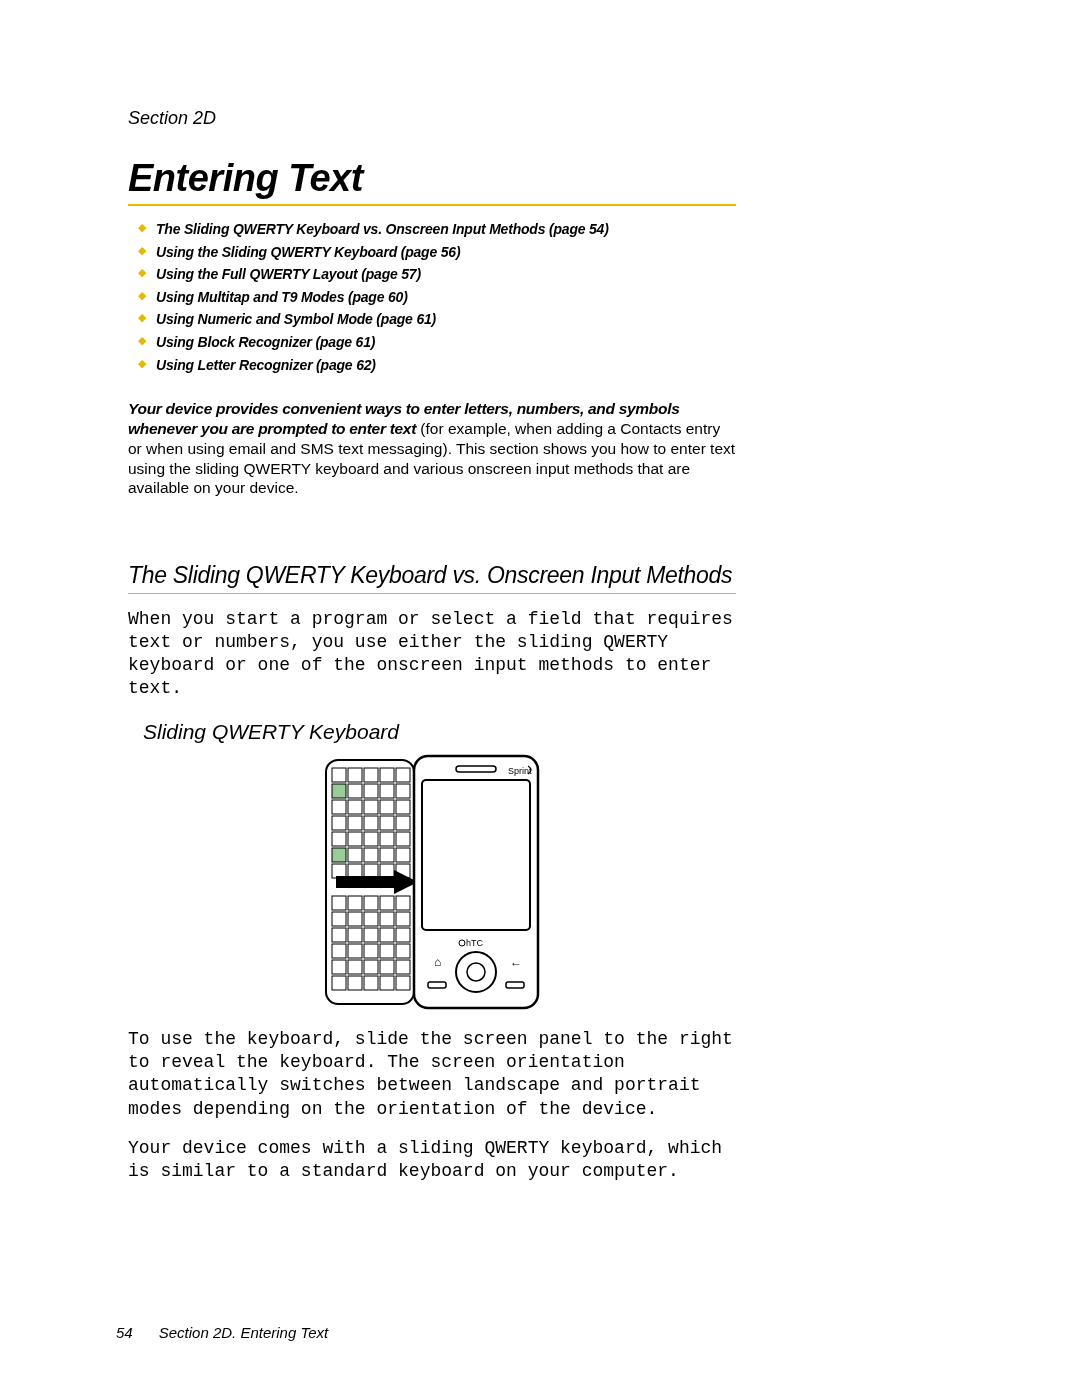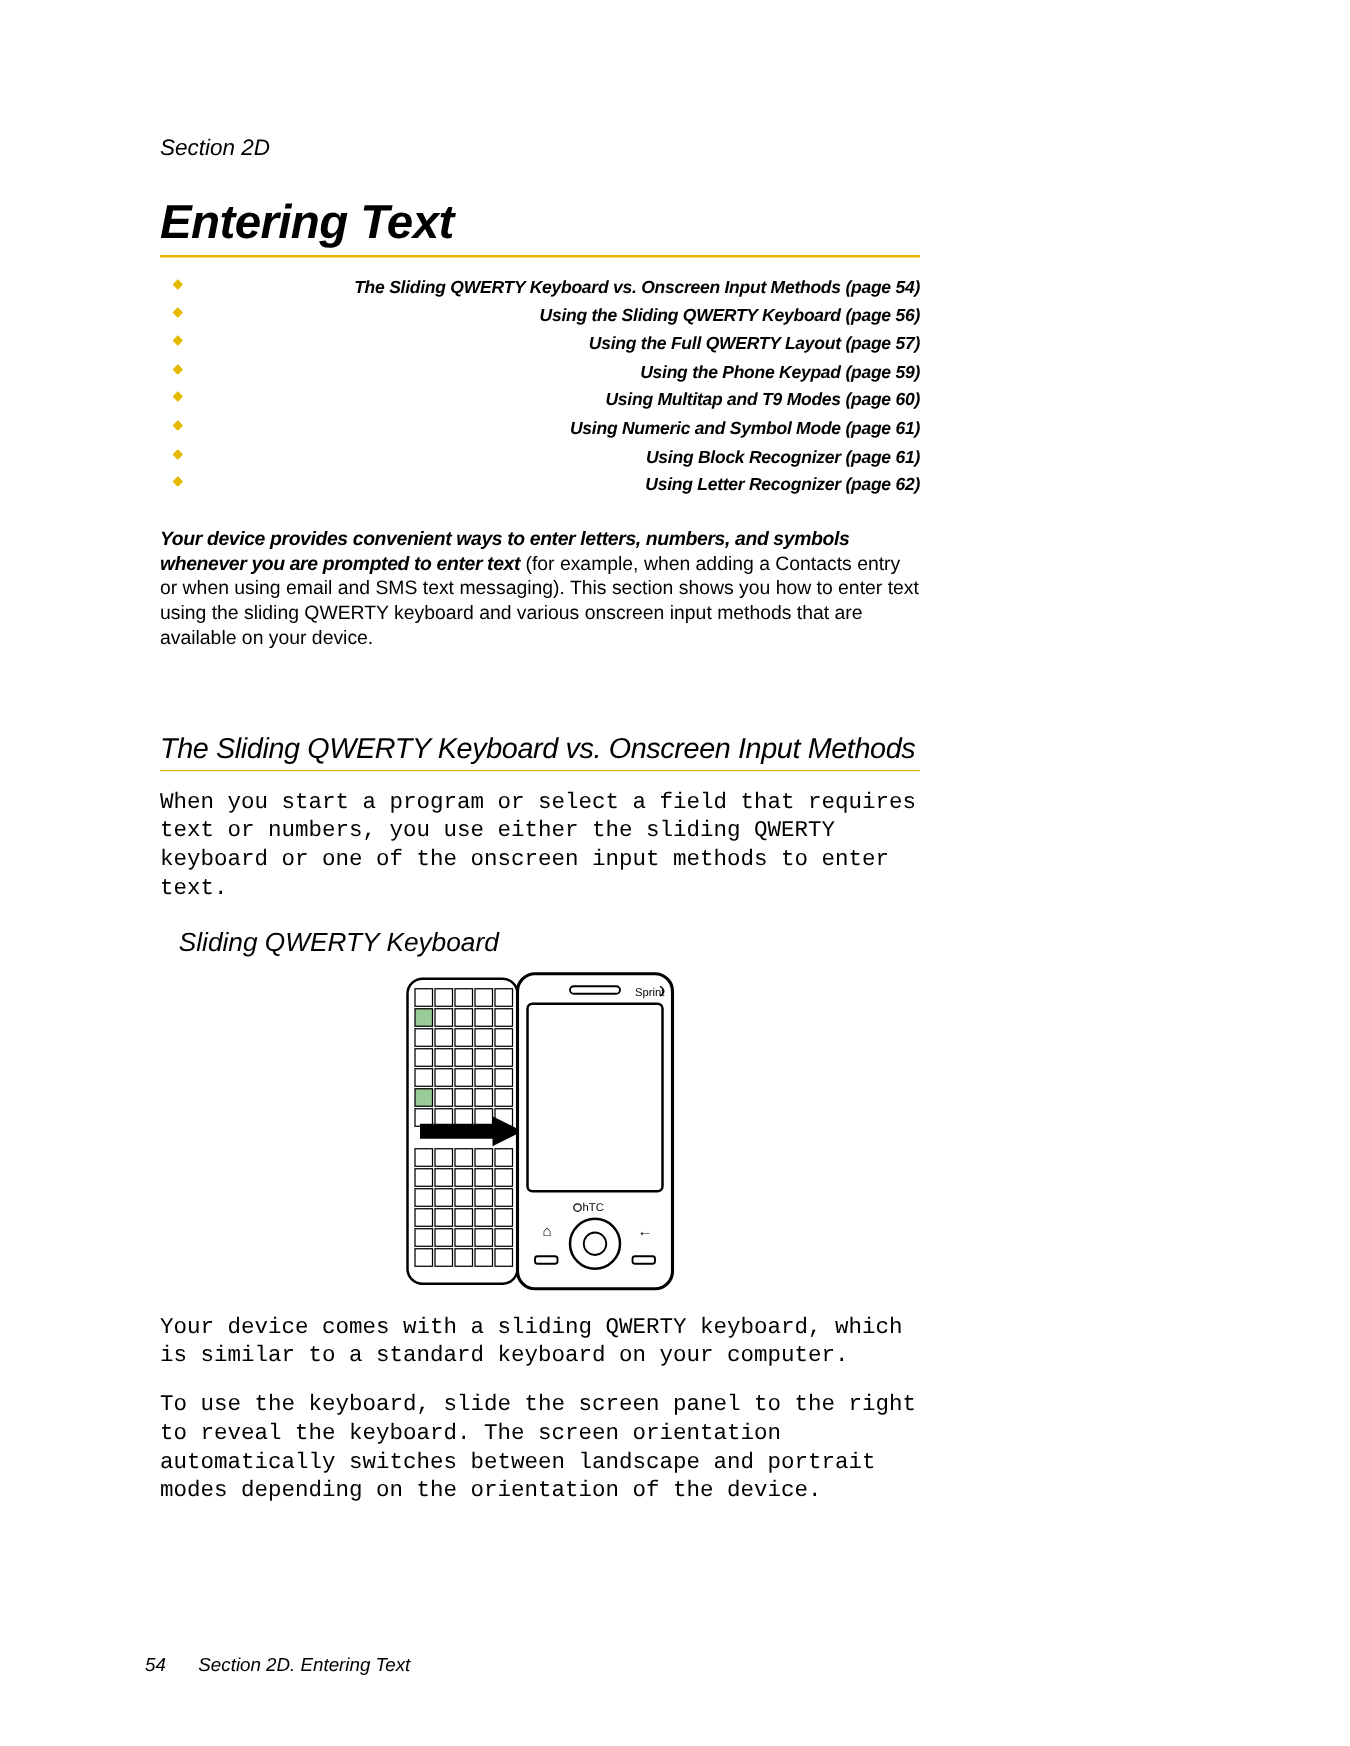--- a/index.html
+++ b/index.html
@@ -30,21 +30,20 @@
   }
   .rule {
     border: none;
     border-top: 2px solid #e6b800;
     margin: 0 0 14px 0;
   }
   .toc {
     list-style: none;
     padding: 0;
     margin: 0 0 24px 0;
-    text-align: right;
   }
   .toc li {
     font-style: italic;
     font-weight: bold;
     font-size: 14px;
     letter-spacing: -0.2px;
     margin: 3px 0;
     padding-left: 28px;
     position: relative;
     line-height: 1.4;
@@ -118,21 +117,20 @@
 
   <div class="section-label">Section 2D</div>
 
   <h1 class="title">Entering Text</h1>
   <hr class="rule">
 
   <ul class="toc">
     <li>The Sliding QWERTY Keyboard vs. Onscreen Input Methods (page 54)</li>
     <li>Using the Sliding QWERTY Keyboard (page 56)</li>
     <li>Using the Full QWERTY Layout (page 57)</li>
-    <li>Using the Phone Keypad (page 59)</li>
     <li>Using Multitap and T9 Modes (page 60)</li>
     <li>Using Numeric and Symbol Mode (page 61)</li>
     <li>Using Block Recognizer (page 61)</li>
     <li>Using Letter Recognizer (page 62)</li>
   </ul>
 
   <p class="intro">
     <span class="lead">Your device provides convenient ways to enter letters, numbers, and symbols whenever you are prompted to enter text</span><span> (for example, when adding a Contacts entry or when using email and SMS text messaging). This section shows you how to enter text using the sliding QWERTY keyboard and various onscreen input methods that are available on your device.</span>
   </p>
 
@@ -238,20 +236,20 @@
 
     <circle cx="154" cy="218" r="20" fill="#fff" stroke="#000" stroke-width="2"></circle>
     <circle cx="154" cy="218" r="9" fill="#fff" stroke="#000" stroke-width="1.5"></circle>
 
     <text x="112" y="212" font-size="12">⌂</text>
     <text x="188" y="212" font-size="12">←</text>
     <rect x="106" y="228" width="18" height="6" rx="2" fill="none" stroke="#000" stroke-width="1.5"></rect>
     <rect x="184" y="228" width="18" height="6" rx="2" fill="none" stroke="#000" stroke-width="1.5"></rect>
   </svg>
 
+  <p class="body-text">To use the keyboard, slide the screen panel to the right to reveal the keyboard. The screen orientation automatically switches between landscape and portrait modes depending on the orientation of the device.</p>
   <p class="body-text">Your device comes with a sliding QWERTY keyboard, which is similar to a standard keyboard on your computer.</p>
-  <p class="body-text">To use the keyboard, slide the screen panel to the right to reveal the keyboard. The screen orientation automatically switches between landscape and portrait modes depending on the orientation of the device.</p>
 
   <div class="footer">
     <span class="pg">54</span><span>Section 2D. Entering Text</span>
   </div>
 
 </div>
 
 </body></html>

